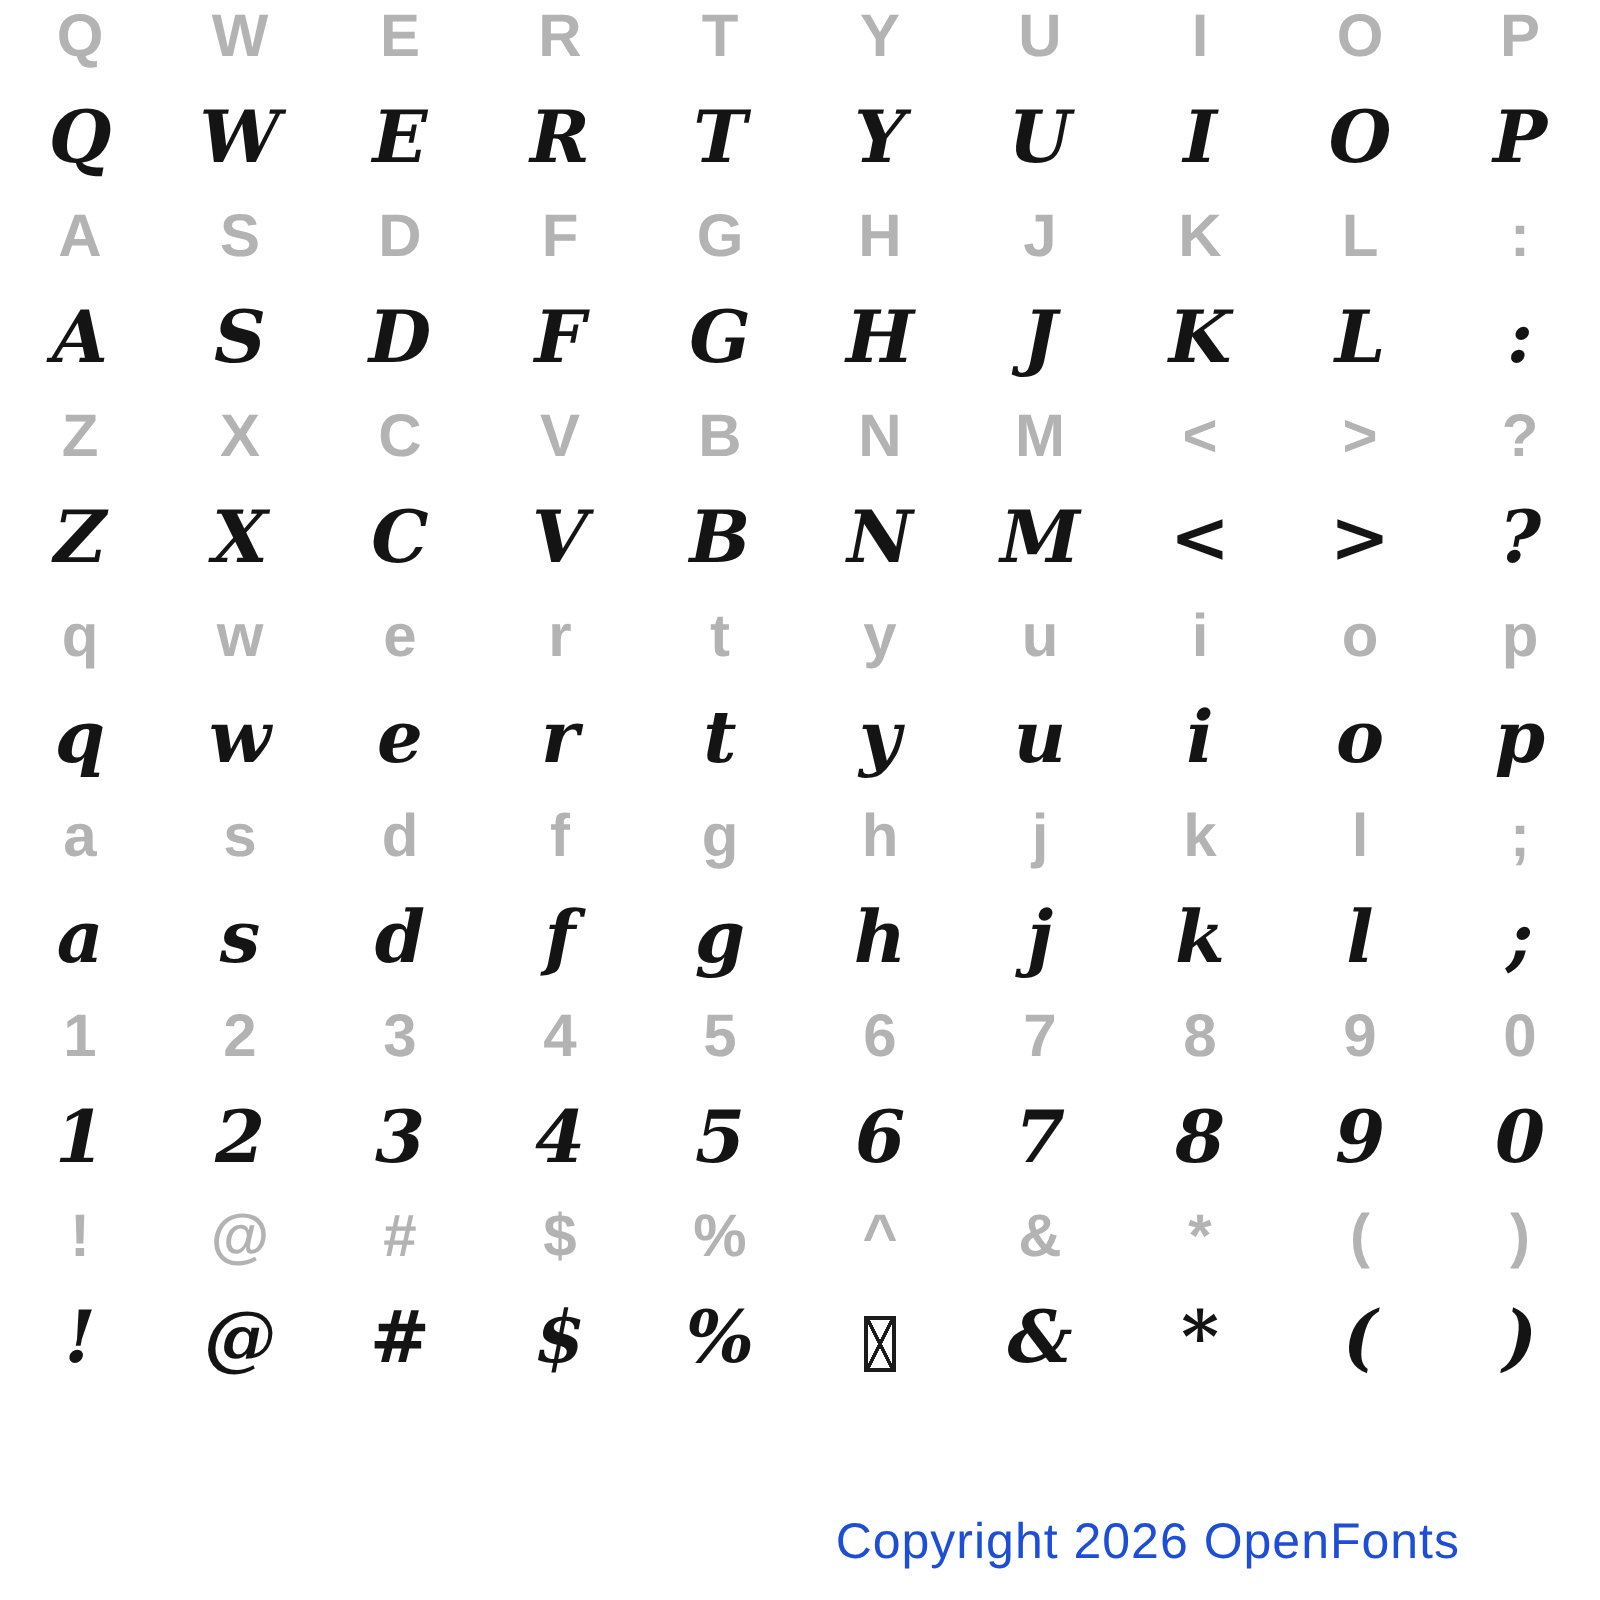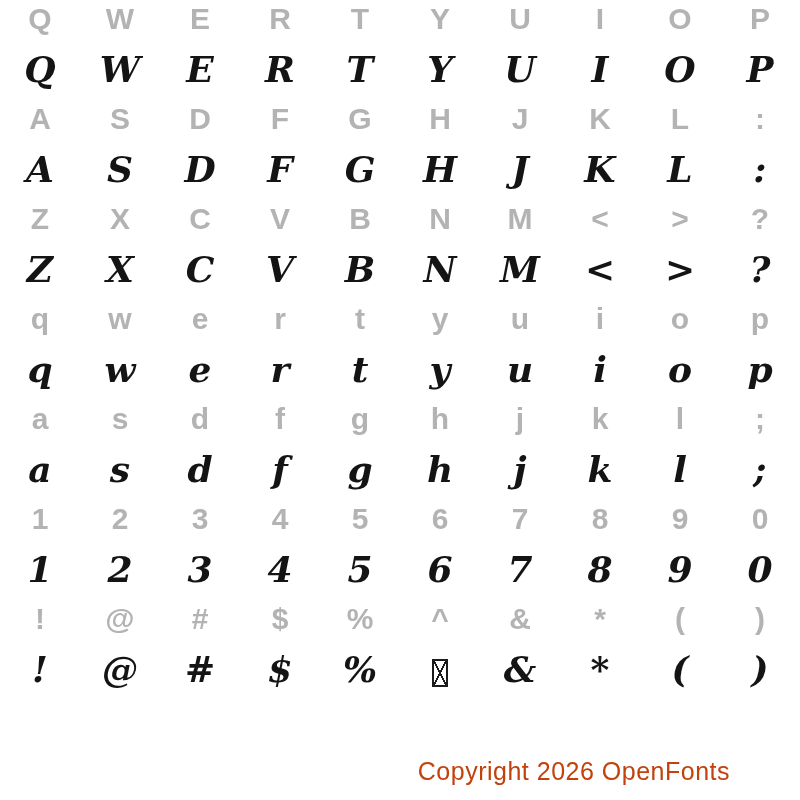--- a/index.html
+++ b/index.html
@@ -62,21 +62,21 @@
       linear-gradient(to bottom right,
         transparent calc(50% - 1px), #1b1b1b calc(50% - 1px),
         #1b1b1b calc(50% + 1px), transparent calc(50% + 1px));
   }
   .footer {
     position: absolute;
     right: 70px;
     bottom: 14px;
     font-family: "Liberation Sans", sans-serif;
     font-size: 25px;
-    color: #c2410c;
+    color: #1d4ed8;
     letter-spacing: 0.5px;
   }
 </style>
 </head>
 <body>
 
 <main class="charmap">
     <div class="block">
       <div class="row ref">
         <span class="cell">Q</span>

